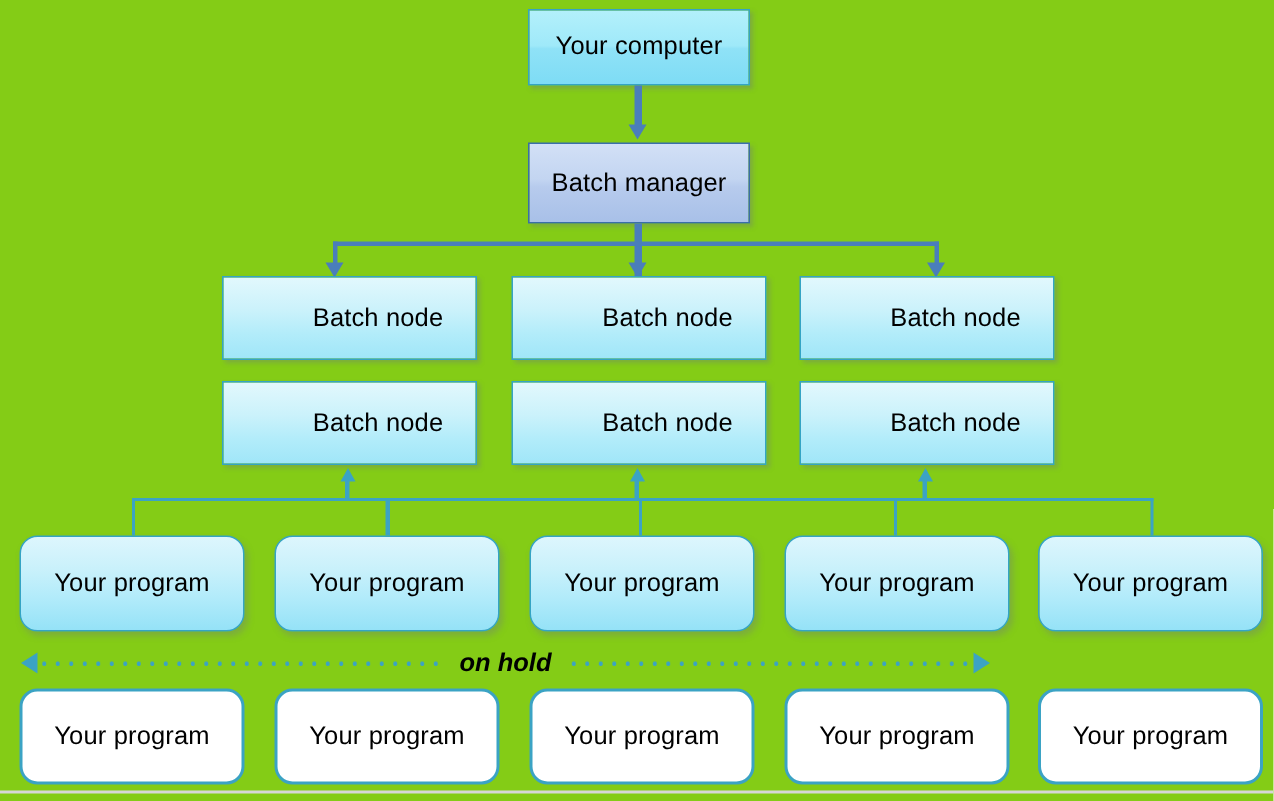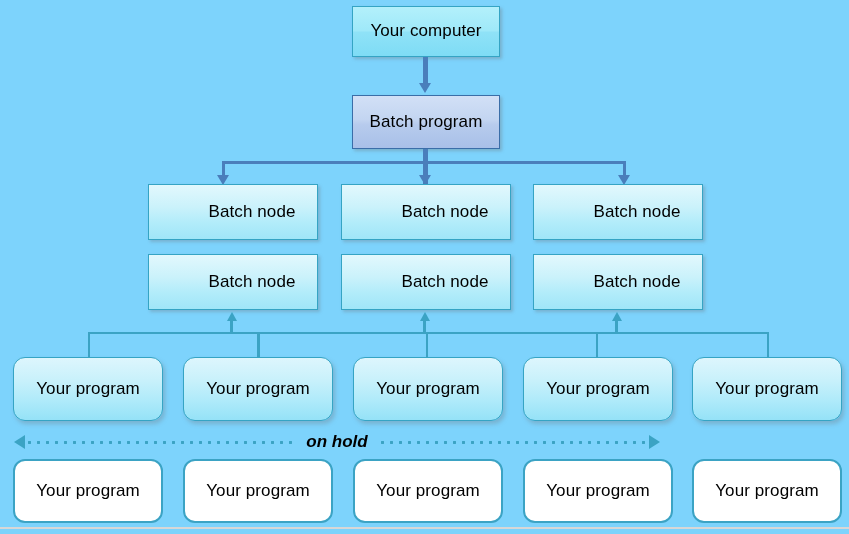--- a/index.html
+++ b/index.html
@@ -7,21 +7,21 @@
     padding: 0;
     background: #ffffff;
   }
   body {
     font-family: "Liberation Sans", "DejaVu Sans", sans-serif;
   }
   #canvas {
     position: relative;
     width: 849px;
     height: 534px;
-    background: #7dd3fc;
+    background: #84cc16;
     overflow: hidden;
   }
 
   
   .box {
     position: absolute;
     box-sizing: border-box;
     display: flex;
     align-items: center;
     justify-content: center;
@@ -150,21 +150,21 @@
 <div id="canvas">
 
   <div class="box computer-box" style="left:352px; top:6px; width:148px; height:51px;">
     <span>Your computer</span>
   </div>
 
   <div class="conn" style="left:423px; top:57px; width:5px; height:28px;"></div>
   <div class="arrow-down-blue" style="left:419px; top:83px;"></div>
 
   <div class="box manager-box" style="left:352px; top:95px; width:148px; height:54px;">
-    <span>Batch program</span>
+    <span>Batch manager</span>
   </div>
 
   <div class="conn" style="left:423px; top:149px; width:5px; height:35px;"></div>
 
   <div class="conn" style="left:222px; top:161px; width:404px; height:3px;"></div>
 
   <div class="conn" style="left:222px; top:161px; width:3px; height:18px;"></div>
 
   <div class="conn" style="left:623px; top:161px; width:3px; height:18px;"></div>
 

